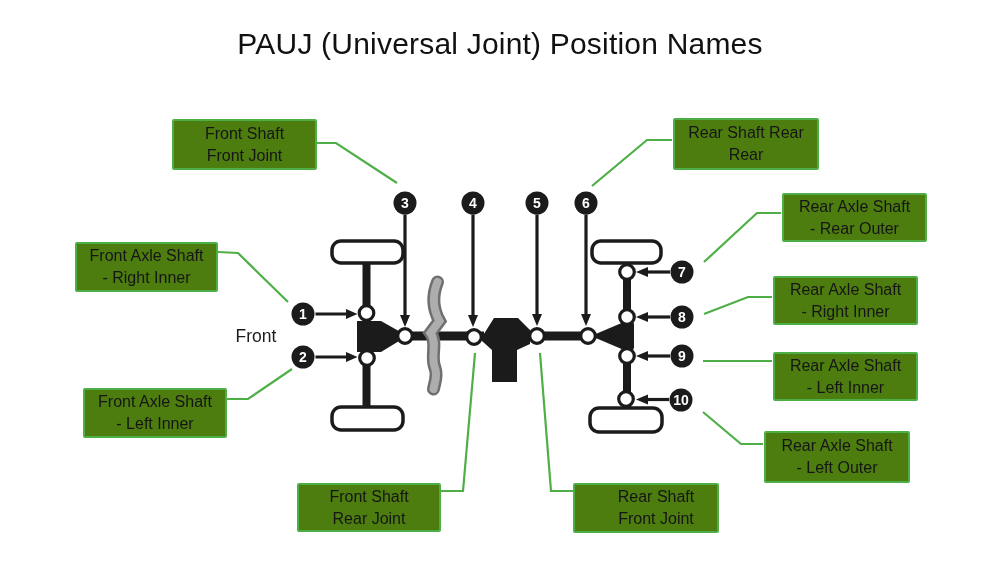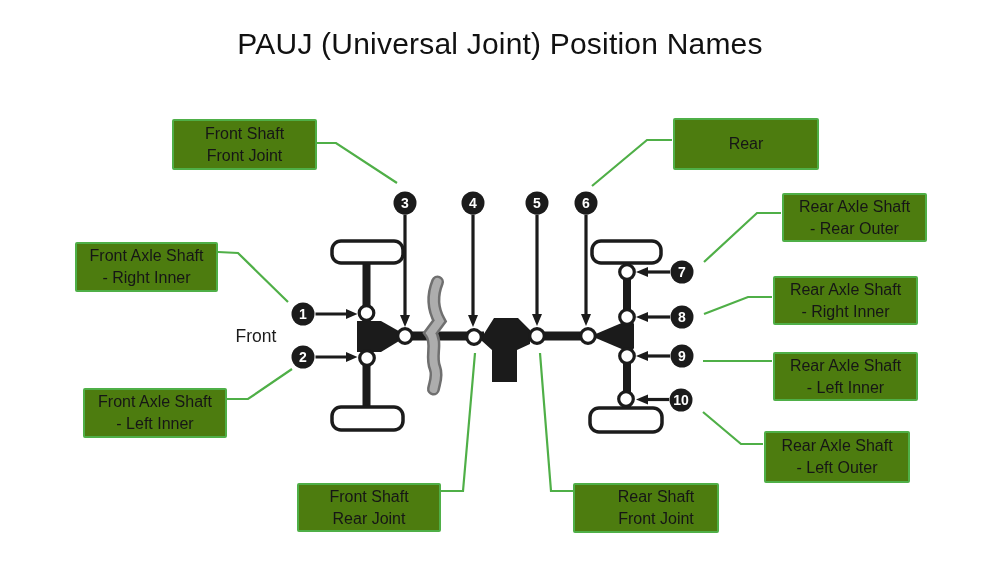--- a/index.html
+++ b/index.html
@@ -168,20 +168,21 @@
     </g>
 
     <text class="front-t" x="256" y="342">Front</text>
   </svg>
 
   <div class="lbox" id="b-fsfj">
     <span>Front Shaft</span>
     <span>Front Joint</span>
   </div>
   <div class="lbox" id="b-rsrj">
+    <span>Rear Shaft Rear</span>
     <span>Rear</span>
   </div>
   <div class="lbox" id="b-fasri">
     <span>Front Axle Shaft</span>
     <span>- Right Inner</span>
   </div>
   <div class="lbox" id="b-rasro">
     <span>Rear Axle Shaft</span>
     <span>- Rear Outer</span>
   </div>

